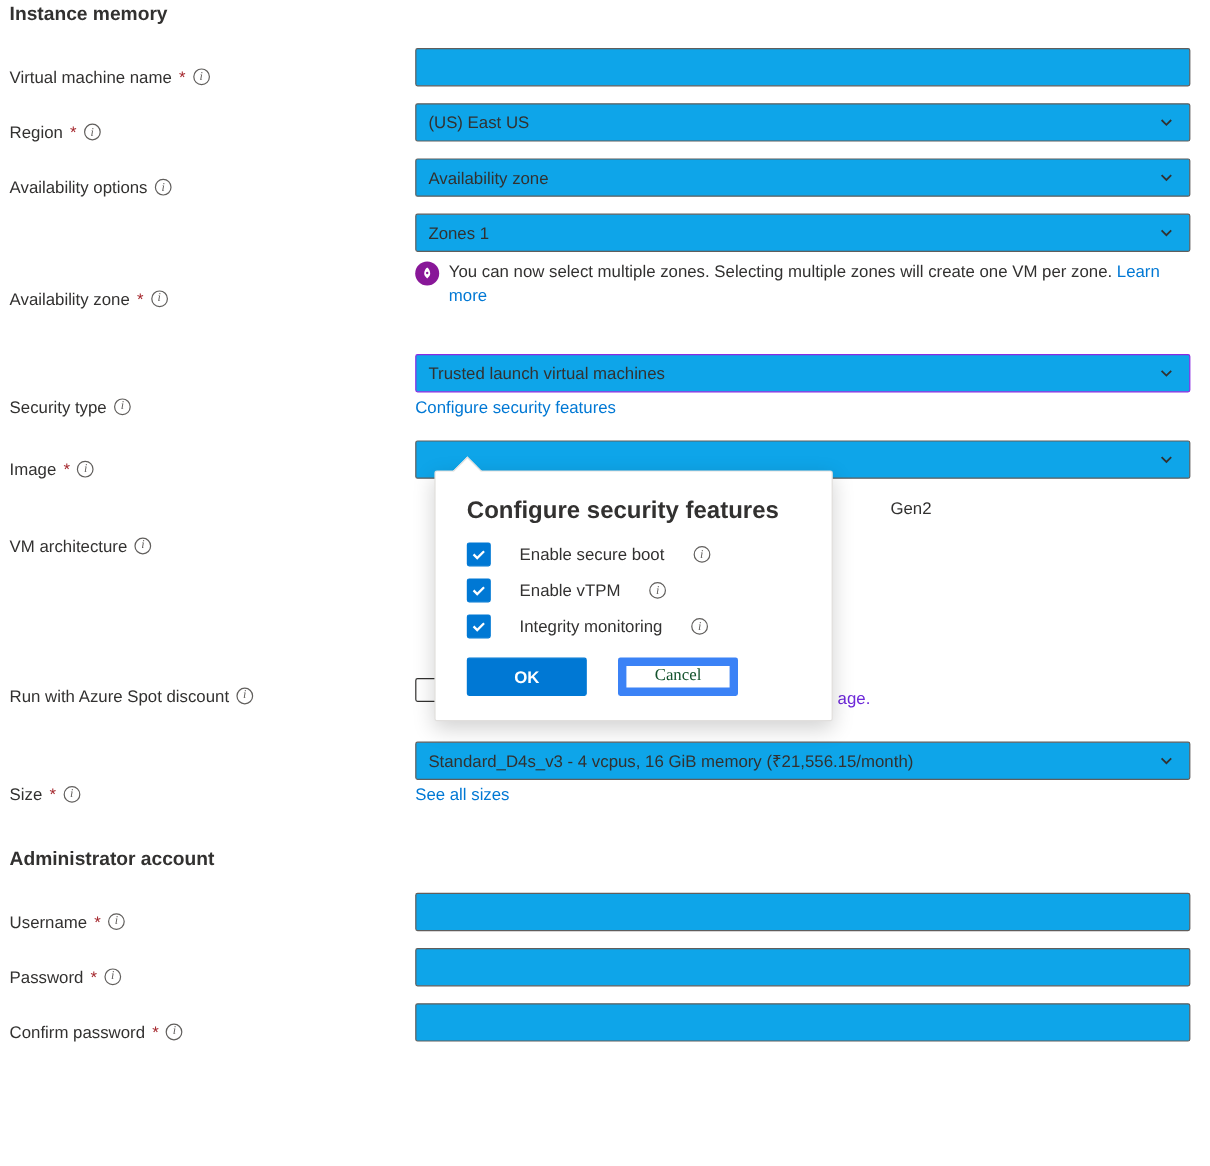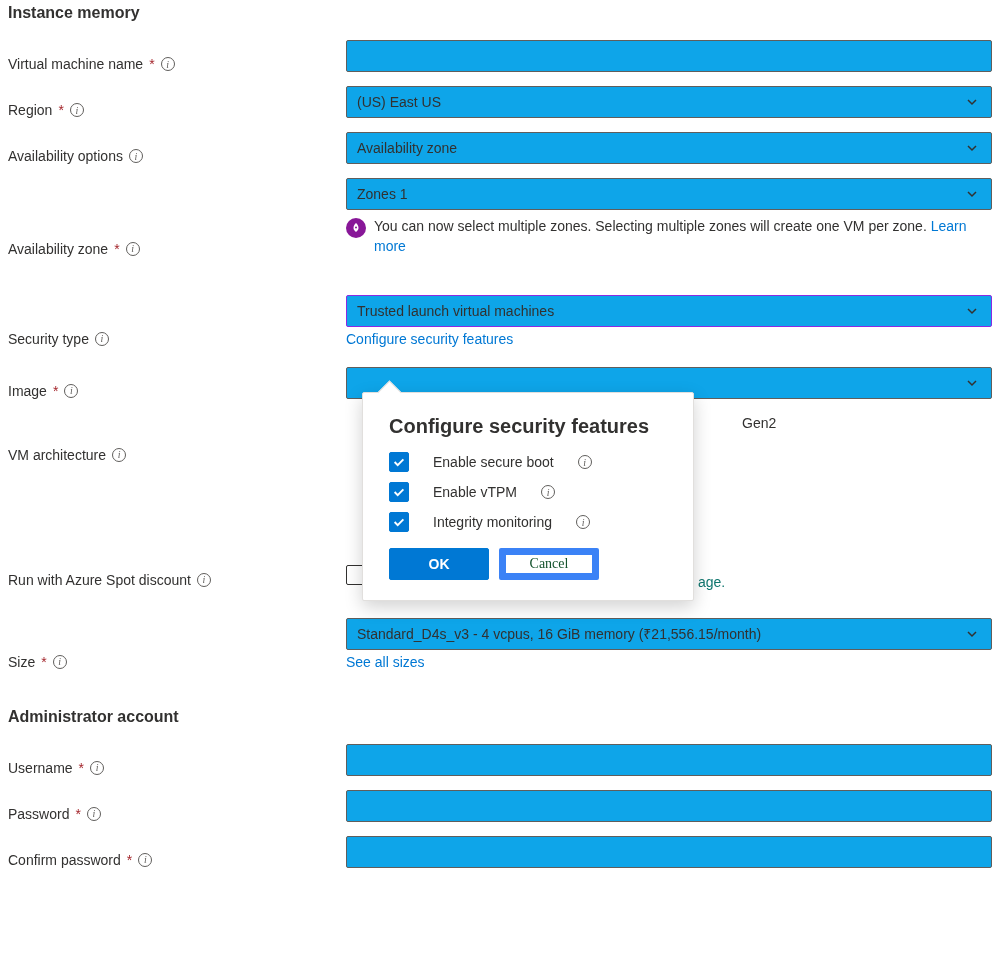--- a/index.html
+++ b/index.html
@@ -126,34 +126,34 @@
     background:#fff;
     border-left:1px solid #e1dfdd;
     border-top:1px solid #e1dfdd;
     transform:rotate(45deg);
   }
   .popover h4 { font-size:20px; font-weight:600; margin-bottom:14px; }
   .pop-opt {
     display:flex; align-items:center; gap:24px; margin-bottom:10px;
     font-size:14px;
   }
-  .pop-actions { display:flex; gap:10px; margin-top:16px; }
+  .pop-actions { display:flex; gap:26px; margin-top:16px; }
   .btn {
     height:32px; min-width:100px; padding:0 20px;
     font-size:14px; font-family:inherit;
     border-radius:2px; cursor:pointer;
     display:inline-flex; align-items:center; justify-content:center;
   }
   .btn-primary { background:#0078d4; color:#fff; border:1px solid #0078d4; font-weight:600; }
   .btn-secondary { background:#fff; color:#14532d; border:7px solid #3b82f6;font-family:Liberation Serif, serif; }
 
   .trailing-text {
     position:absolute;
     left:690px; top:570px;
-    font-size:14px; color:#0f766e;
+    font-size:14px; color:#6d28d9;
   }
   .image-gen2 {
     position:absolute;
     left:688px; top:411px;
     font-size:14px; color:#323130;margin-left:46px;
   }
   .container { position: relative; }
 </style>
 </head>
 <body>

